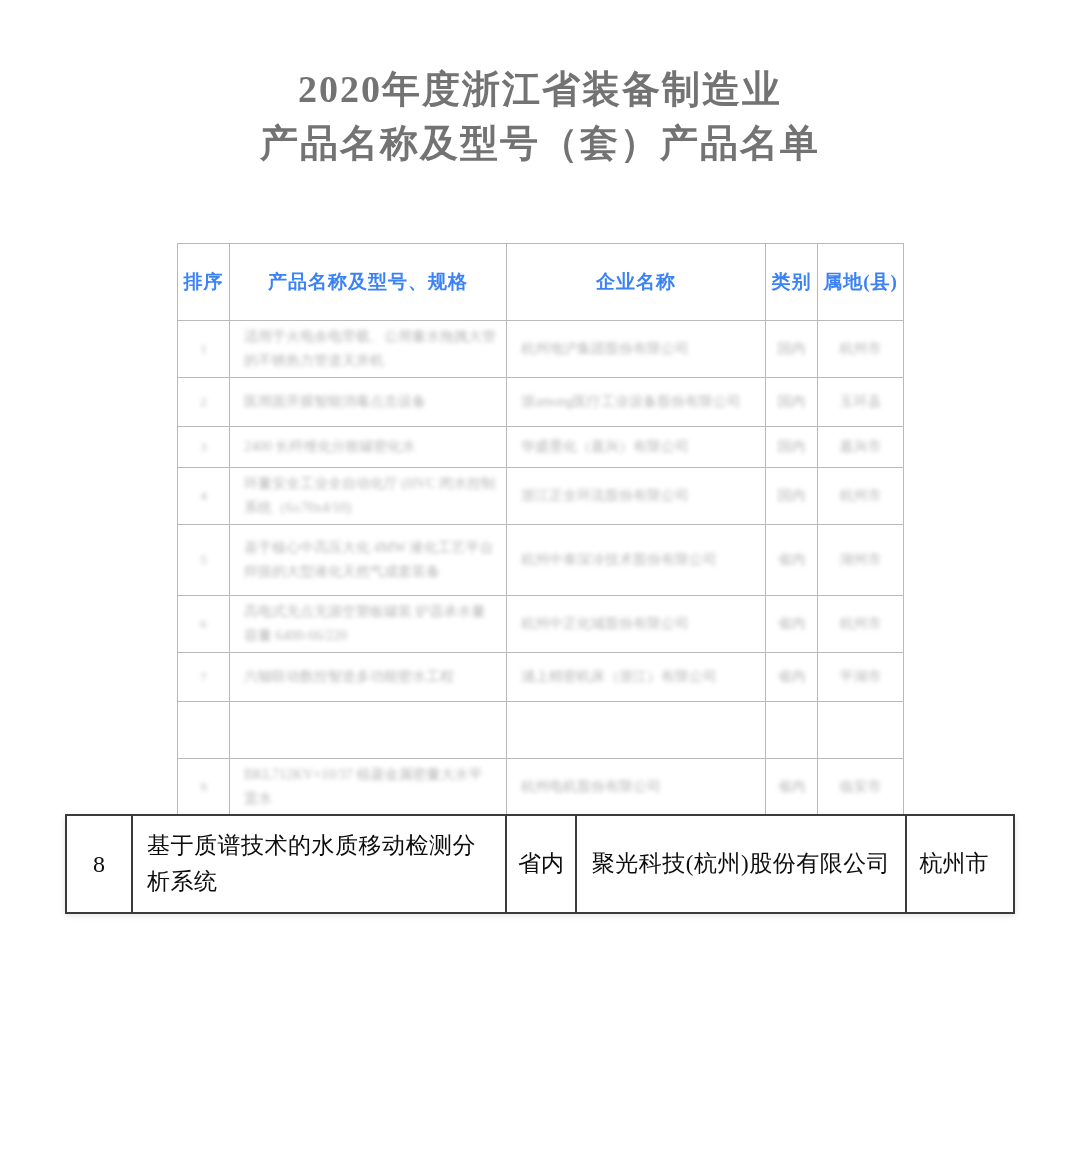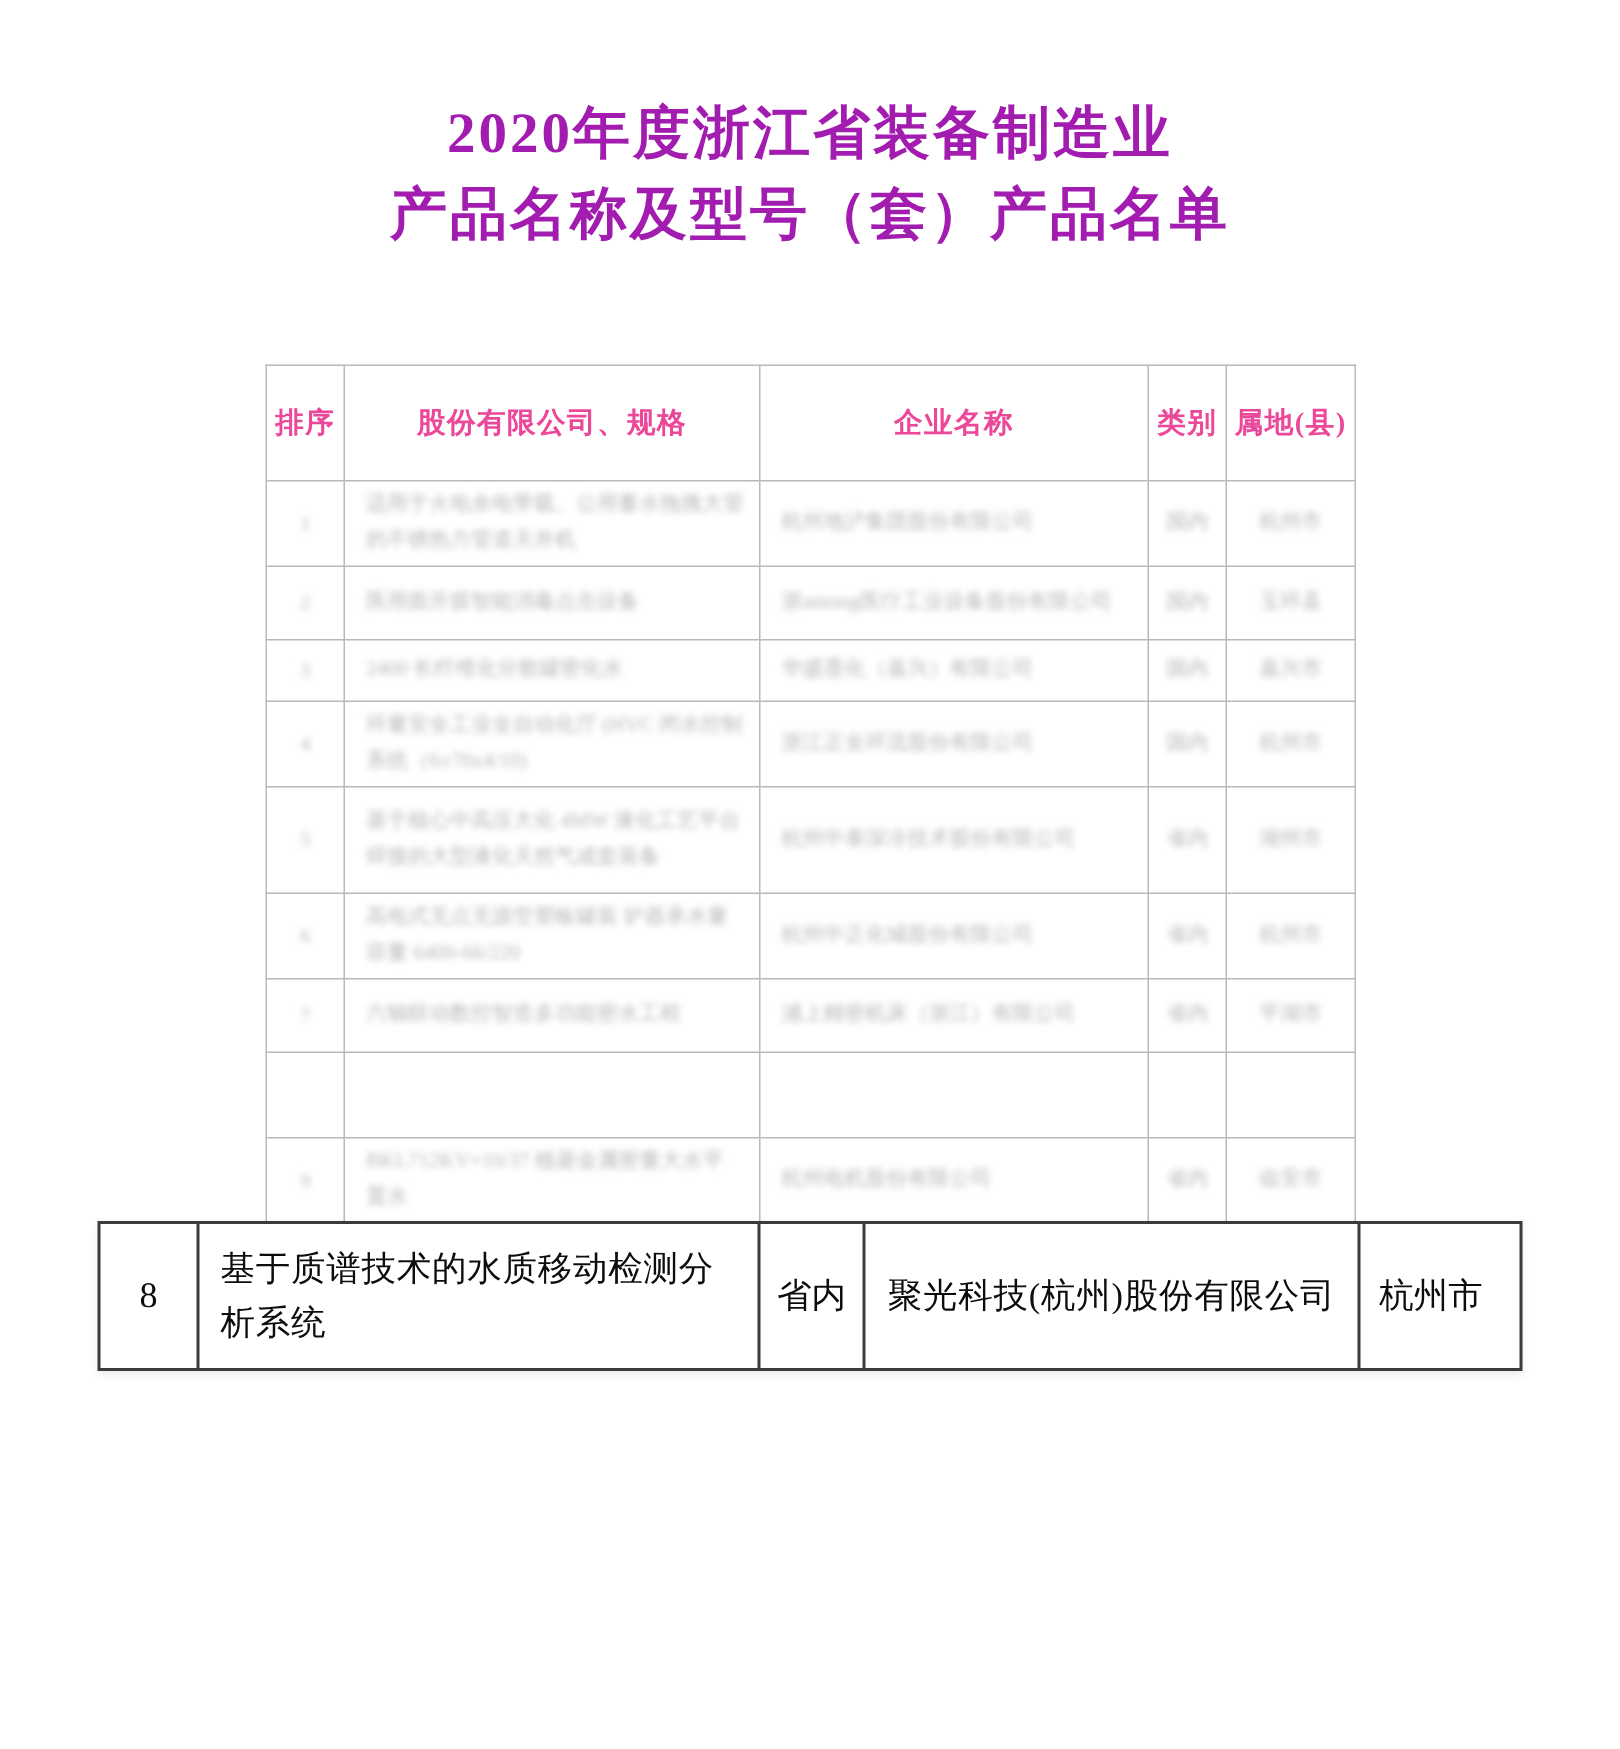--- a/index.html
+++ b/index.html
@@ -23,21 +23,21 @@
   }
 
   
   .doc-title {
     text-align: center;
     font-weight: bold;
     font-size: 38px;
     line-height: 54px;
     letter-spacing: 2px;
     padding-top: 62px;
-    color: #a21caf;
+    color: #737373;
     font-family: "Liberation Serif", "DejaVu Serif", serif;
   }
   .doc-title .line {
     display: block;
   }
 
   
   .table-wrap {
     position: absolute;
     left: 177px;
@@ -60,21 +60,21 @@
   col.c-rank   { width: 52px; }
   col.c-prod   { width: 277px; }
   col.c-firm   { width: 259px; }
   col.c-cat    { width: 52px; }
   col.c-loc    { width: 86px; }
 
   thead td {
     height: 76px;
     font-size: 19px;
     font-weight: bold;
-    color: #ec4899;
+    color: #3b82f6;
     letter-spacing: 1px;
   }
 
   tbody td {
     font-size: 14px;
     color: #b6b6b6;
     padding: 8px 6px;
     line-height: 24px;
     filter: blur(2.1px);
     -webkit-filter: blur(2.1px);
@@ -144,21 +144,21 @@
       <colgroup>
         <col class="c-rank">
           <col class="c-prod">
           <col class="c-firm">
           <col class="c-cat">
           <col class="c-loc">
       </colgroup>
       <thead>
         <tr>
           <td>排序</td>
-          <td>股份有限公司、规格</td>
+          <td>产品名称及型号、规格</td>
           <td>企业名称</td>
           <td>类别</td>
           <td>属地(县)</td>
         </tr>
       </thead>
       <tbody>
         <tr class="r-h1">
           <td class="cell-rank">1</td>
           <td class="cell-prod">适用于火电余电带载、公用蓄水拖拽大管的不锈热力管道天井机</td>
           <td class="cell-firm">杭州地沪集团股份有限公司</td>

